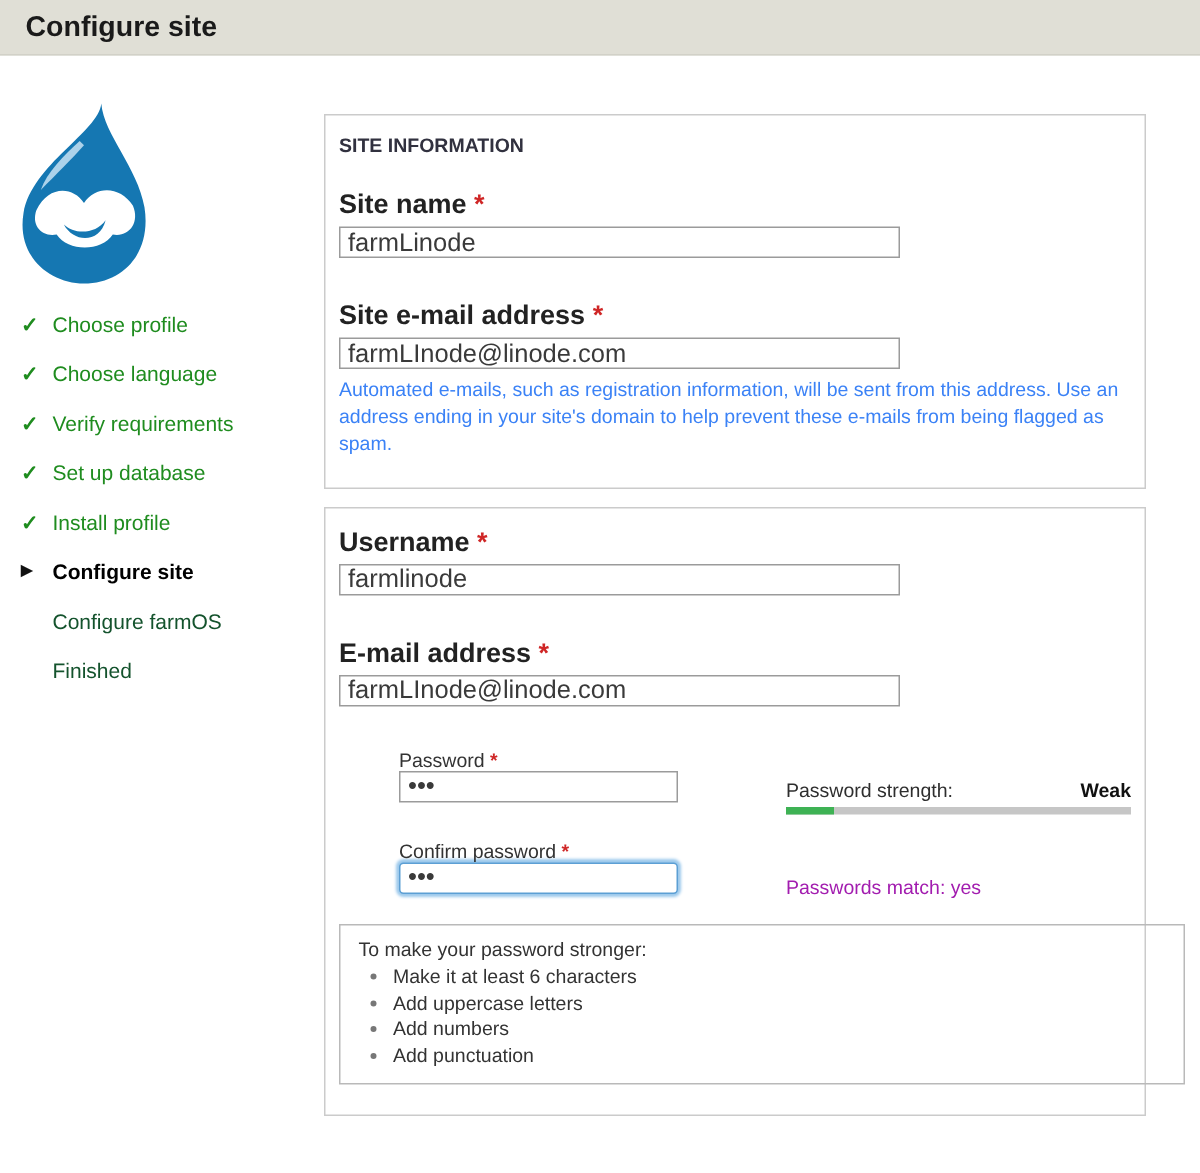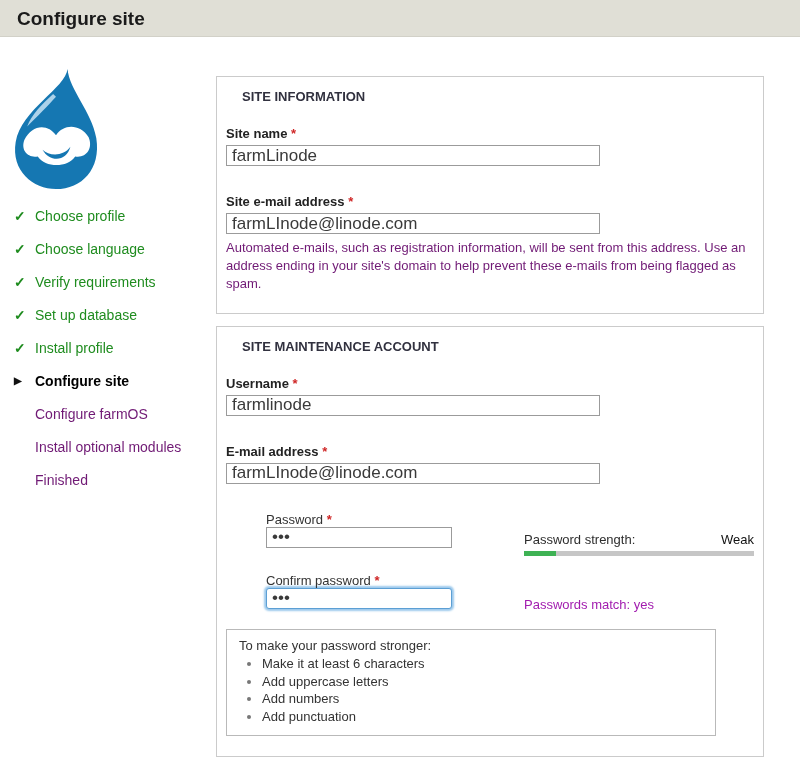--- a/index.html
+++ b/index.html
@@ -24,75 +24,74 @@
   .layout { display: flex; }
   .sidebar { width: 216px; flex: 0 0 216px; }
   .logo { margin: 30px 0 0 8px; width: 96px; }
   .tasks { list-style: none; margin: 12px 0 0 14px; }
   .task { display: flex; align-items: flex-start; margin-bottom: 15px; font-size: 14px; line-height: 18px; }
   .t-icon { width: 21px; flex: 0 0 21px; }
   .task.done  { color: #1f8c1f; }
   .task.done .t-icon { color: #1f8c1f; font-weight: bold; }
   .task.active { color: #000; font-weight: bold; }
   .task.active .t-icon { font-size: 10px; line-height: 17px; color: #111; }
-  .task.pending { color: #701a75; }
+  .task.pending { color: #14532d; }
   
   .content { width: 548px; flex: 0 0 548px; padding-top: 39px; }
   .panel {
     border: 1px solid #cbcbcb;
     background: #fff;
     padding: 12px 15px 20px 9px;
     margin-bottom: 12px;
   }
   .panel-legend {
     font-weight: bold; color: #31313f; font-size: 13px;
     margin-bottom: 22px;
-    margin-left: 16px;
   }
   .form-item { margin-bottom: 28px; }
   .form-item:last-child { margin-bottom: 0; }
   .form-item label {
     display: block; font-weight: bold; color: #222;
-    margin-bottom: 4px; font-size: 13px;
+    margin-bottom: 4px; font-size: 18px;
   }
   .req { color: #cf2626; font-weight: bold; }
   input.text {
     display: block;
     width: 374px; height: 21px;
     border: 1px solid #9b9b9b;
     padding: 2px 5px;
     font-family: "Liberation Sans", sans-serif;
     font-size: 17px; color: #3a3a3a;
     background: #fff;
   }
   input.text.narrow { width: 186px; }
   input.text.focused {
     border: 1px solid #5c9fd4;
     border-radius: 3px;
     box-shadow: 0 0 2px 2px #9cc9ec;
     outline: none;
   }
   .description {
-    margin-top: 5px; color: #701a75; line-height: 1.38; font-size: 13px;
+    margin-top: 5px; color: #3b82f6; line-height: 1.38; font-size: 13px;
   }
   
   .pw-row { display: flex; margin-bottom: 17px; padding-left: 40px; }
   .pw-left { width: 210px; flex: 0 0 210px; }
   .pw-right { margin-left: 48px; width: 230px; flex: 0 0 230px; }
   .pw-right.strength { padding-top: 20px; }
   .pw-right.match { padding-top: 24px; color: #a21caf; }
   .strength-head { display: flex; justify-content: space-between; align-items: center; }
   .strength-title { color: #2e2e2e; }
-  .strength-level { font-weight: normal; color: #111; }
+  .strength-level { font-weight: bold; color: #111; }
   .strength-track { margin-top: 4px; height: 5px; background: #c6c6c6; width: 100%; }
   .strength-fill { height: 5px; background: #3eb254; }
   
   .suggestions {
     border: 1px solid #b9b9b9;
-    width: 490px;
+    width: 564px;
     padding: 7px 10px 9px 12px;
     margin-top: 15px;
     color: #333;
     line-height: 1.35;
   }
   .suggestions ul { margin: 1px 0 0 0; padding-left: 23px; }
   .suggestions li { margin: 0; color: #333; }
   .suggestions li::marker { color: #777; }
 </style>
 </head>
@@ -137,24 +136,20 @@
       <li class="task active">
         <span class="t-icon">▶</span>
         <span class="t-label">Configure site</span>
       </li>
       <li class="task pending">
         <span class="t-icon"></span>
         <span class="t-label">Configure farmOS</span>
       </li>
       <li class="task pending">
         <span class="t-icon"></span>
-        <span class="t-label">Install optional modules</span>
-      </li>
-      <li class="task pending">
-        <span class="t-icon"></span>
         <span class="t-label">Finished</span>
       </li>
     </ul>
   </aside>
 
   <main class="content">
 
     <section class="panel">
       <div class="panel-legend">SITE INFORMATION</div>
 
@@ -170,21 +165,20 @@
         <label>
           <span>Site e-mail address</span>
           <span class="req">*</span>
         </label>
         <input class="text" type="text" value="farmLInode@linode.com" style="">
         <div class="description">Automated e-mails, such as registration information, will be sent from this address. Use an address ending in your site's domain to help prevent these e-mails from being flagged as spam.</div>
       </div>
     </section>
 
     <section class="panel">
-      <div class="panel-legend">SITE MAINTENANCE ACCOUNT</div>
 
       <div class="form-item">
         <label>
           <span>Username</span>
           <span class="req">*</span>
         </label>
         <input class="text" type="text" value="farmlinode" style="">
       </div>
 
       <div class="form-item">

